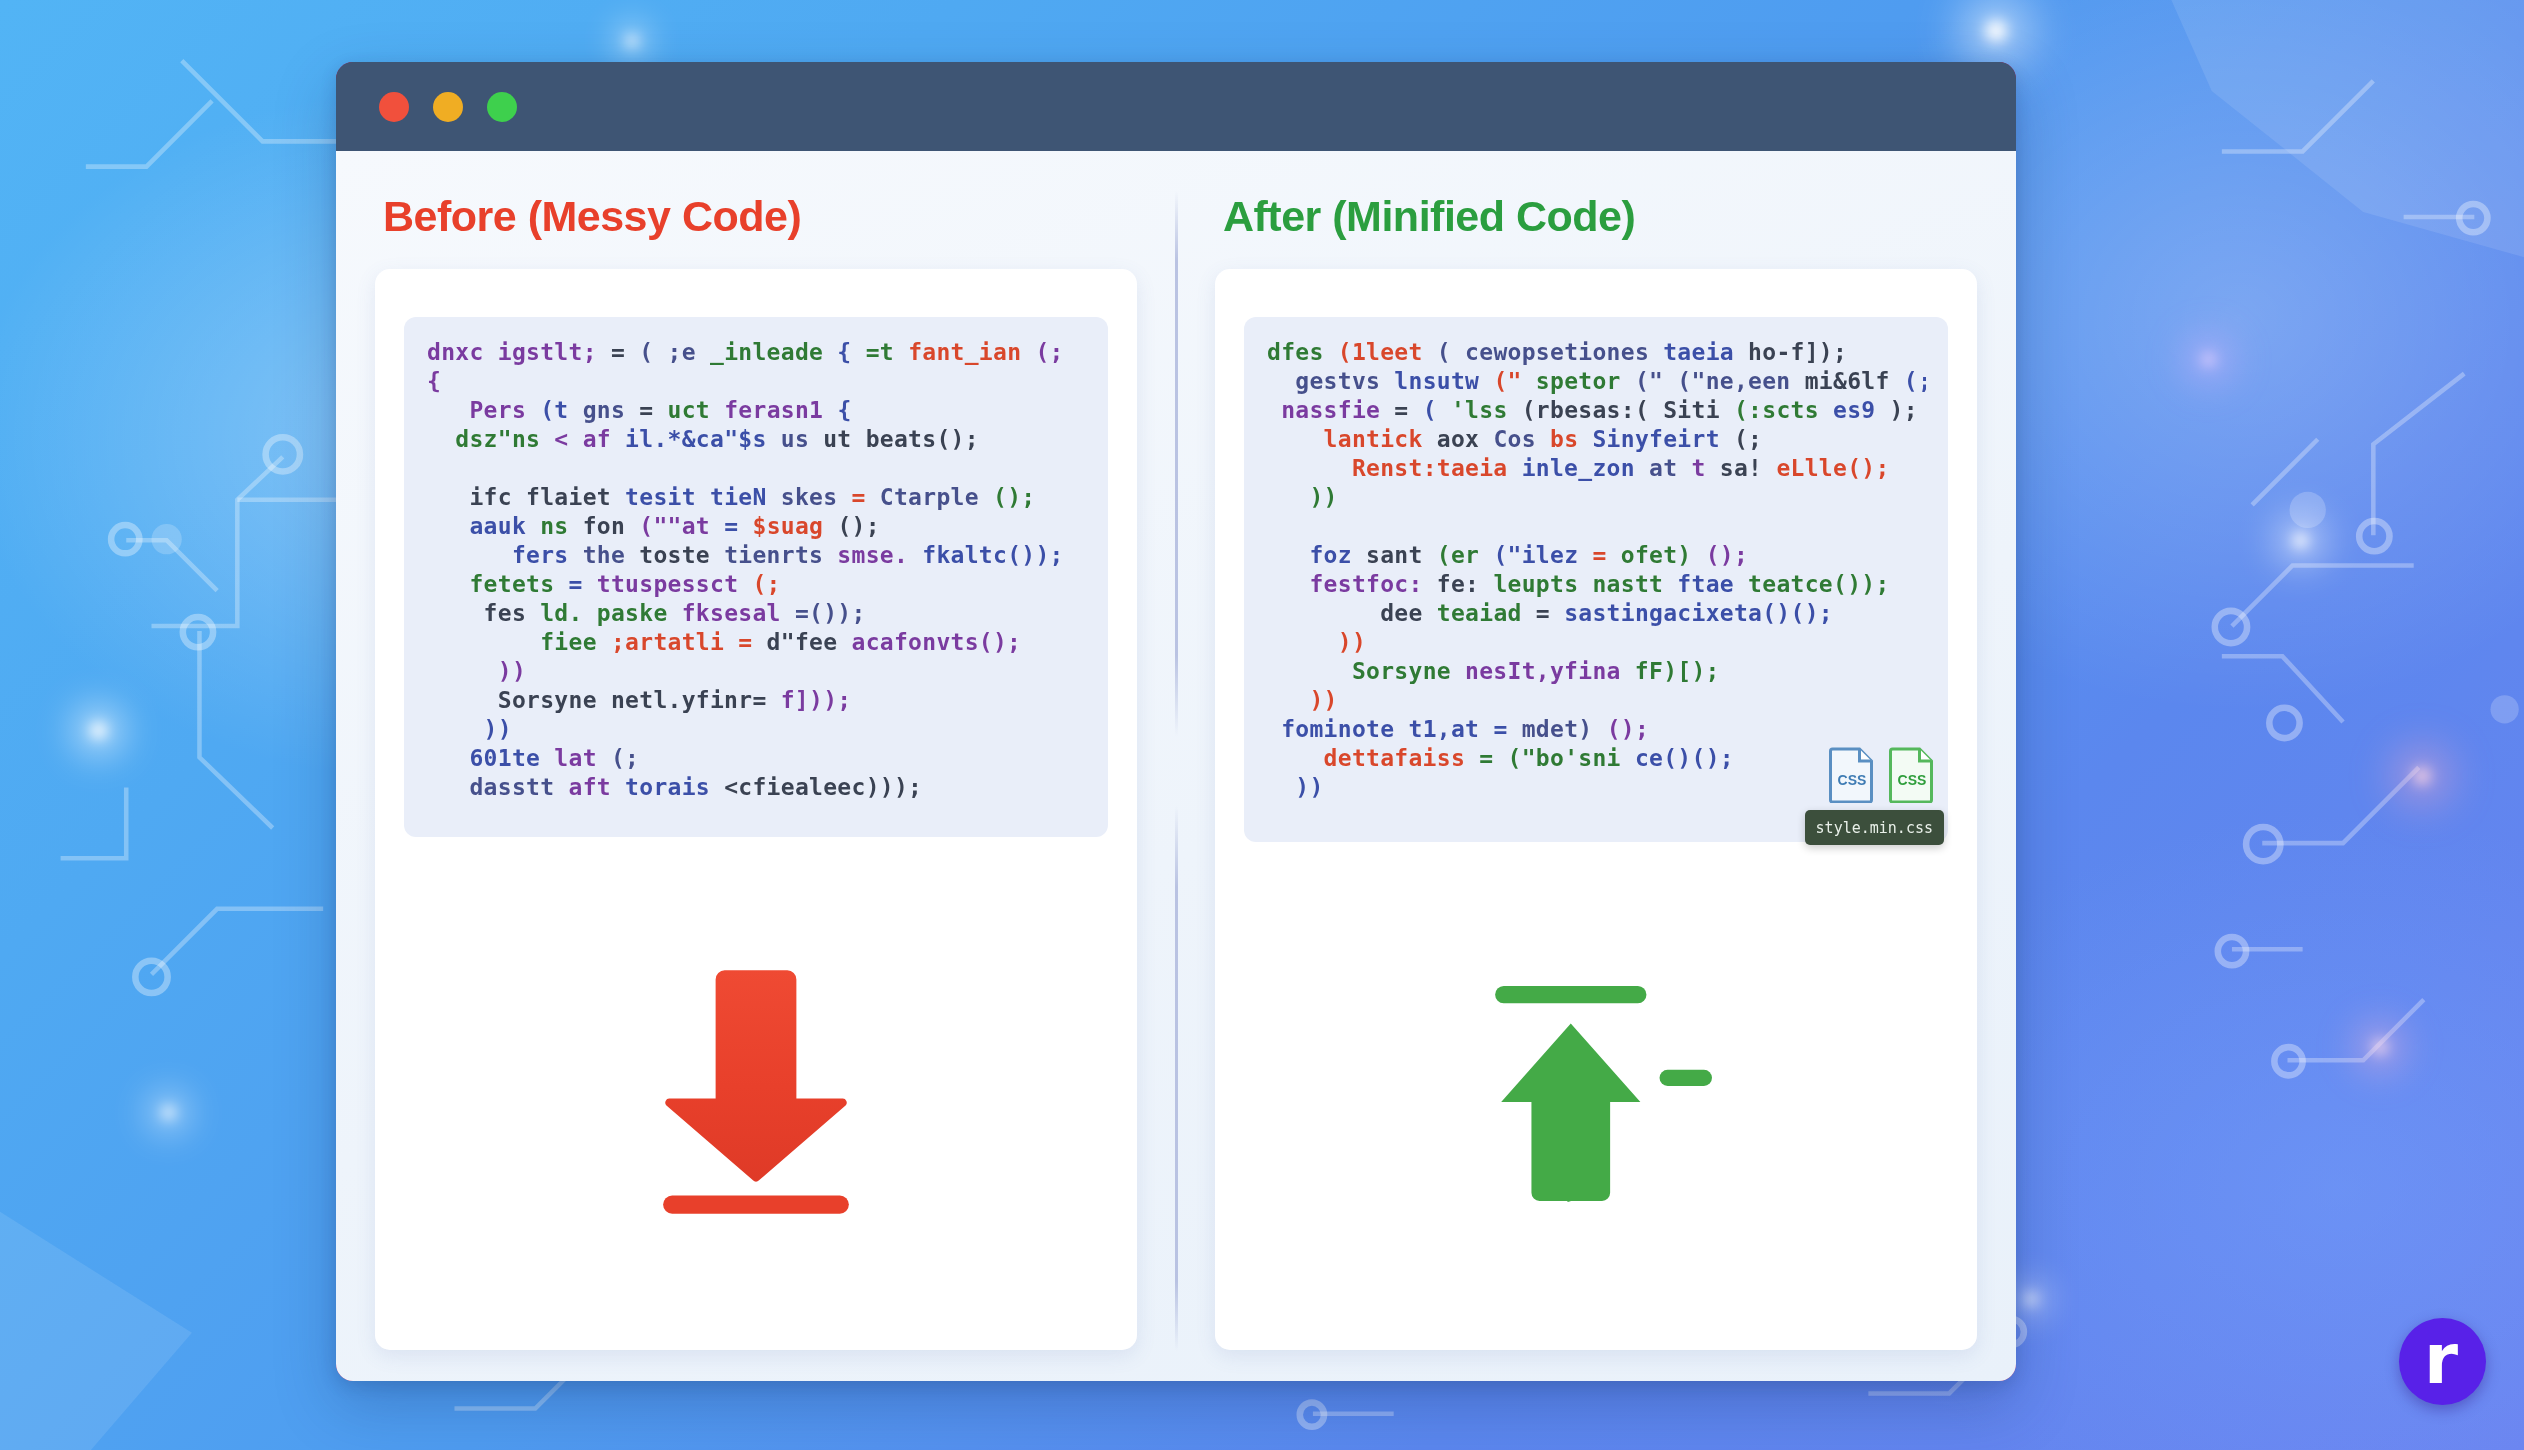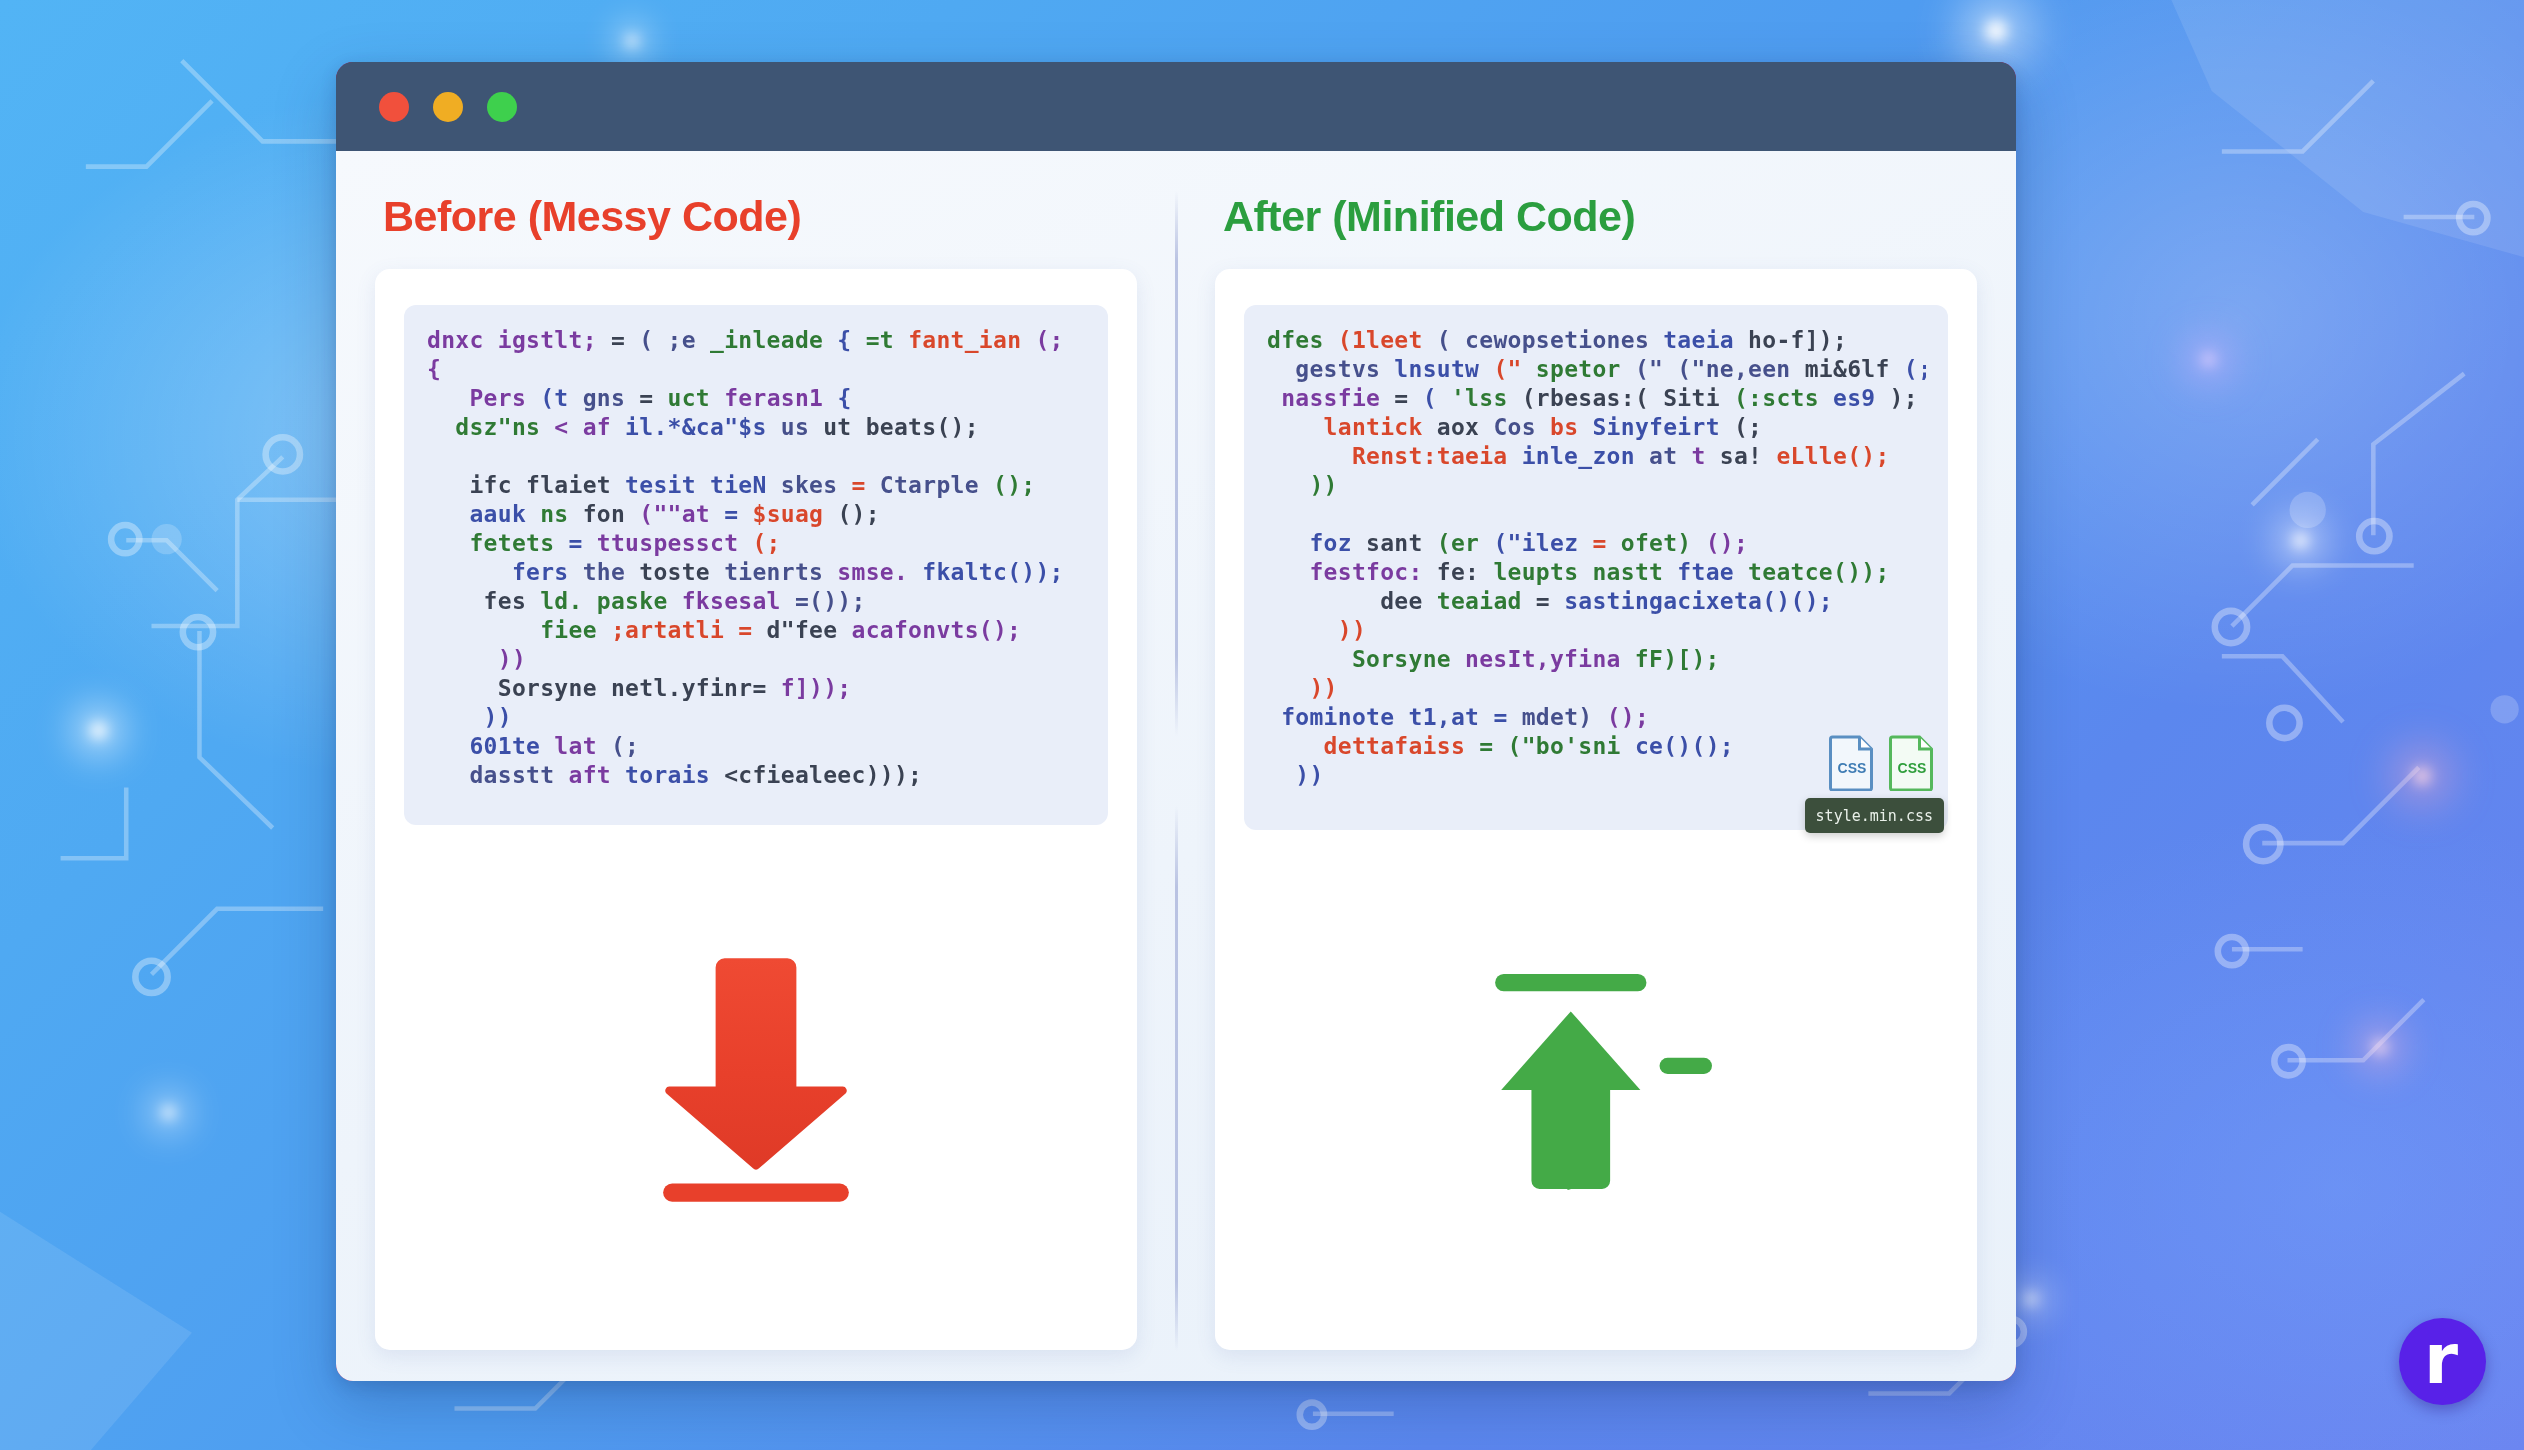--- a/index.html
+++ b/index.html
@@ -89,21 +89,21 @@
     border-radius:15px;
     box-shadow:0 6px 20px rgba(80,110,170,.12);
     padding:32px 0 0 0;
     display:flex; flex-direction:column;
     margin-bottom:31px;
     overflow:hidden;
   }
 
   .codebox {
     position:relative;
-    margin:4px 29px;
+    margin:16px 29px;
     background:#e9eef9;
     border-radius:12px;
     padding:21px 22px 20px 23px;
     min-height:520px;
   }
   .codebox.right { min-height:525px; }
 
   .code-line {
     font-family:"DejaVu Sans Mono", monospace;
     font-size:23px;
@@ -261,22 +261,22 @@
 
       <div class="card">
         <div class="codebox">
           <div class="code-line"><span class="tok-kw">dnxc</span> <span class="tok-kw">igstlt;</span> <span class="tok-pun">=</span> <span class="tok-var">(</span> <span class="tok-var">;e</span> <span class="tok-str">_inleade</span> <span class="tok-fn">{</span> <span class="tok-str">=t</span> <span class="tok-num">fant_ian</span> <span class="tok-kw">(;</span></div>
           <div class="code-line"><span class="tok-kw">{</span></div>
           <div class="code-line">   <span class="tok-kw">Pers</span> <span class="tok-fn">(t</span> <span class="tok-var">gns</span> <span class="tok-pun">=</span> <span class="tok-str">uct</span> <span class="tok-kw">ferasn1</span> <span class="tok-fn">{</span></div>
           <div class="code-line">  <span class="tok-str">dsz"ns</span> <span class="tok-kw">&lt;</span> <span class="tok-kw">af</span> <span class="tok-fn">il.*&amp;ca"$s</span> <span class="tok-var">us</span> <span class="tok-pun">ut</span> <span class="tok-pun">beats();</span></div>
           <div class="code-line">&nbsp;</div>
           <div class="code-line">   <span class="tok-pun">ifc</span> <span class="tok-pun">flaiet</span> <span class="tok-fn">tesit</span> <span class="tok-fn">tieN</span> <span class="tok-var">skes</span> <span class="tok-num">=</span> <span class="tok-var">Ctarple</span> <span class="tok-str">();</span></div>
           <div class="code-line">   <span class="tok-fn">aauk</span> <span class="tok-str">ns</span> <span class="tok-pun">fon</span> <span class="tok-kw">(""at</span> <span class="tok-fn">=</span> <span class="tok-num">$suag</span> <span class="tok-pun">();</span></div>
+          <div class="code-line">      <span class="tok-fn">fers</span> <span class="tok-var">the</span> <span class="tok-pun">toste</span> <span class="tok-var">tienrts</span> <span class="tok-kw">smse.</span> <span class="tok-fn">fkaltc());</span></div>
           <div class="code-line">   <span class="tok-str">fetets</span> <span class="tok-fn">=</span> <span class="tok-kw">ttuspessct</span> <span class="tok-num">(;</span></div>
-          <div class="code-line">      <span class="tok-fn">fers</span> <span class="tok-var">the</span> <span class="tok-pun">toste</span> <span class="tok-var">tienrts</span> <span class="tok-kw">smse.</span> <span class="tok-fn">fkaltc());</span></div>
           <div class="code-line">    <span class="tok-pun">fes</span> <span class="tok-str">ld.</span> <span class="tok-str">paske</span> <span class="tok-kw">fksesal</span> <span class="tok-var">=());</span></div>
           <div class="code-line">        <span class="tok-str">fiee</span> <span class="tok-num">;artatli</span> <span class="tok-num">=</span> <span class="tok-pun">d"fee</span> <span class="tok-kw">acafonvts();</span></div>
           <div class="code-line">     <span class="tok-kw">))</span></div>
           <div class="code-line">     <span class="tok-pun">Sorsyne</span> <span class="tok-pun">netl.yfinr=</span> <span class="tok-kw">f]));</span></div>
           <div class="code-line">    <span class="tok-fn">))</span></div>
           <div class="code-line">   <span class="tok-fn">601te</span> <span class="tok-kw">lat</span> <span class="tok-var">(;</span></div>
           <div class="code-line">   <span class="tok-var">dasstt</span> <span class="tok-kw">aft</span> <span class="tok-fn">torais</span> <span class="tok-pun">&lt;cfiealeec)));</span></div>
         </div>
 
         <div class="arrow-area">

